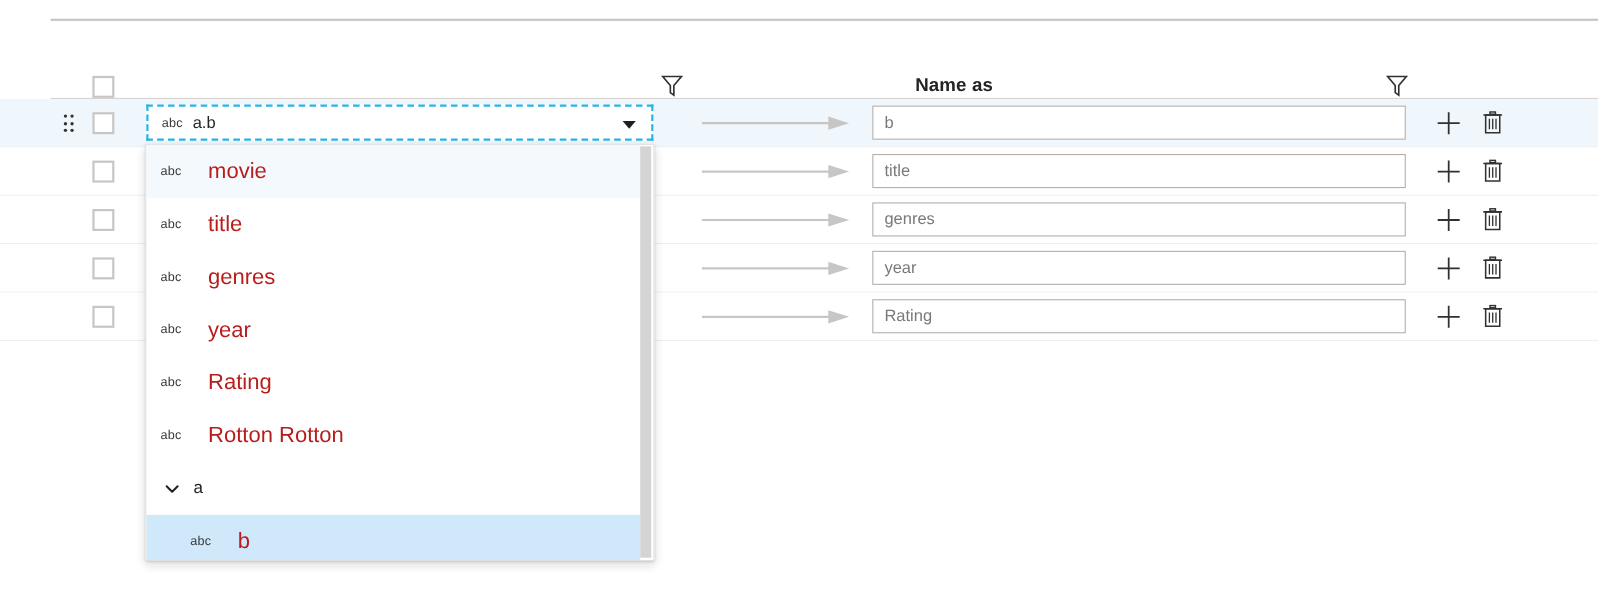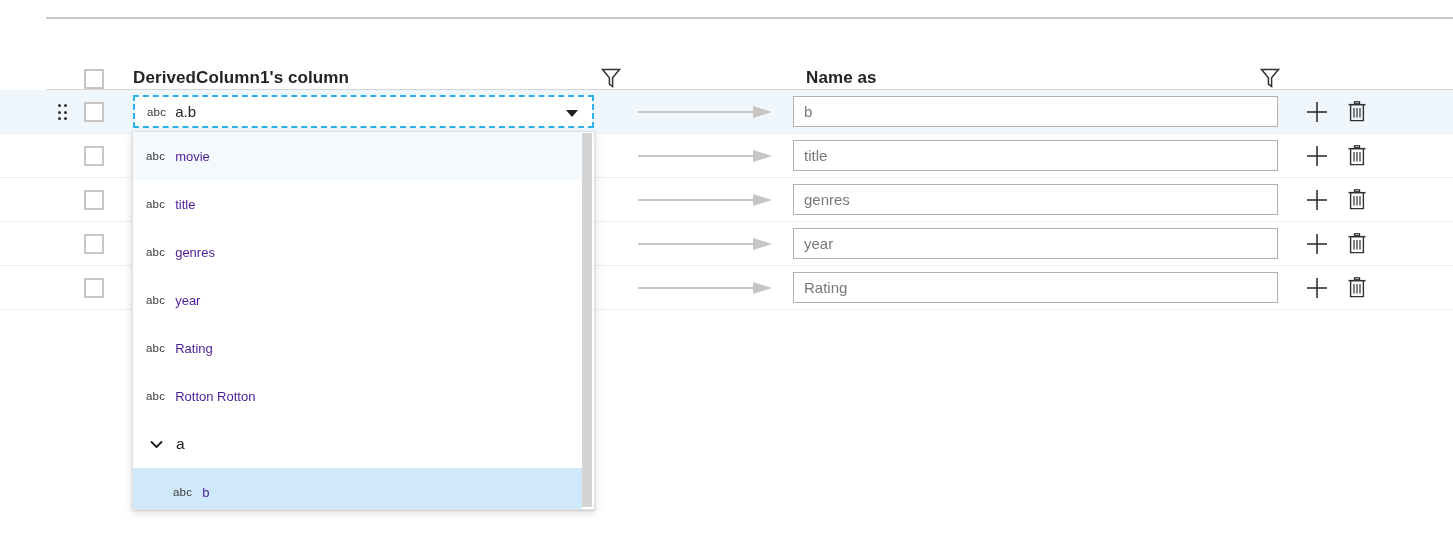--- a/index.html
+++ b/index.html
@@ -61,21 +61,21 @@
   .col-title {
     position: absolute;
     top: 46px;
     font-size: 17px;
     font-weight: 600;
     color: #242424;
     letter-spacing: .1px;
     white-space: nowrap;
   }
   .col-title-1 { left: 133px; }
-  .col-title-2 { left: 806px; text-align: center; }
+  .col-title-2 { left: 832px; text-align: center; }
 
   .filter-icon {
     position: absolute;
     top: 44px;
     width: 22px; height: 24px;
   }
   .filter-1 { left: 600px; }
   .filter-2 { left: 1259px; }
 
   .hdr-bottom-rule {
@@ -219,23 +219,23 @@
   .dd-item.hover { background: #f3f9fd; }
   .dd-item.active { background: #cfe8fa; }
   .dd-abc {
     font-size: 11.5px;
     color: #3b3a39;
     font-weight: 500;
     margin-left: 13px;
     letter-spacing: .2px;
   }
   .dd-label {
-    font-size: 13px;
-    color: #4c1d95;
-    margin-left: 10px;
+    font-size: 20px;
+    color: #b91c1c;
+    margin-left: 24px;
     white-space: nowrap;
   }
   .dd-item.nested .dd-abc { margin-left: 40px; }
   .dd-chevron {
     margin-left: 16px;
     width: 15px; height: 15px;
     display: inline-block;
   }
   .dd-group-label {
     font-size: 15.5px;
@@ -268,21 +268,20 @@
     
     
   </div>
 </div>
 
 <div class="hdr-rule"></div>
 
 <div class="col-header">
   <div class="chk hdr-chk"></div>
 
-  <div class="col-title col-title-1">DerivedColumn1's column</div>
 
   <div class="filter-icon filter-1">
     <svg width="22" height="24" viewBox="0 0 22 24">
       <path d="M2.5 3.5 H19.5 L12.6 11.8 V20.5 L9.4 18.2 V11.8 Z" fill="none" stroke="#323130" stroke-width="1.5" stroke-linejoin="miter"></path>
     </svg>
   </div>
 
   <div class="col-title col-title-2">Name as</div>
 
   <div class="filter-icon filter-2">

